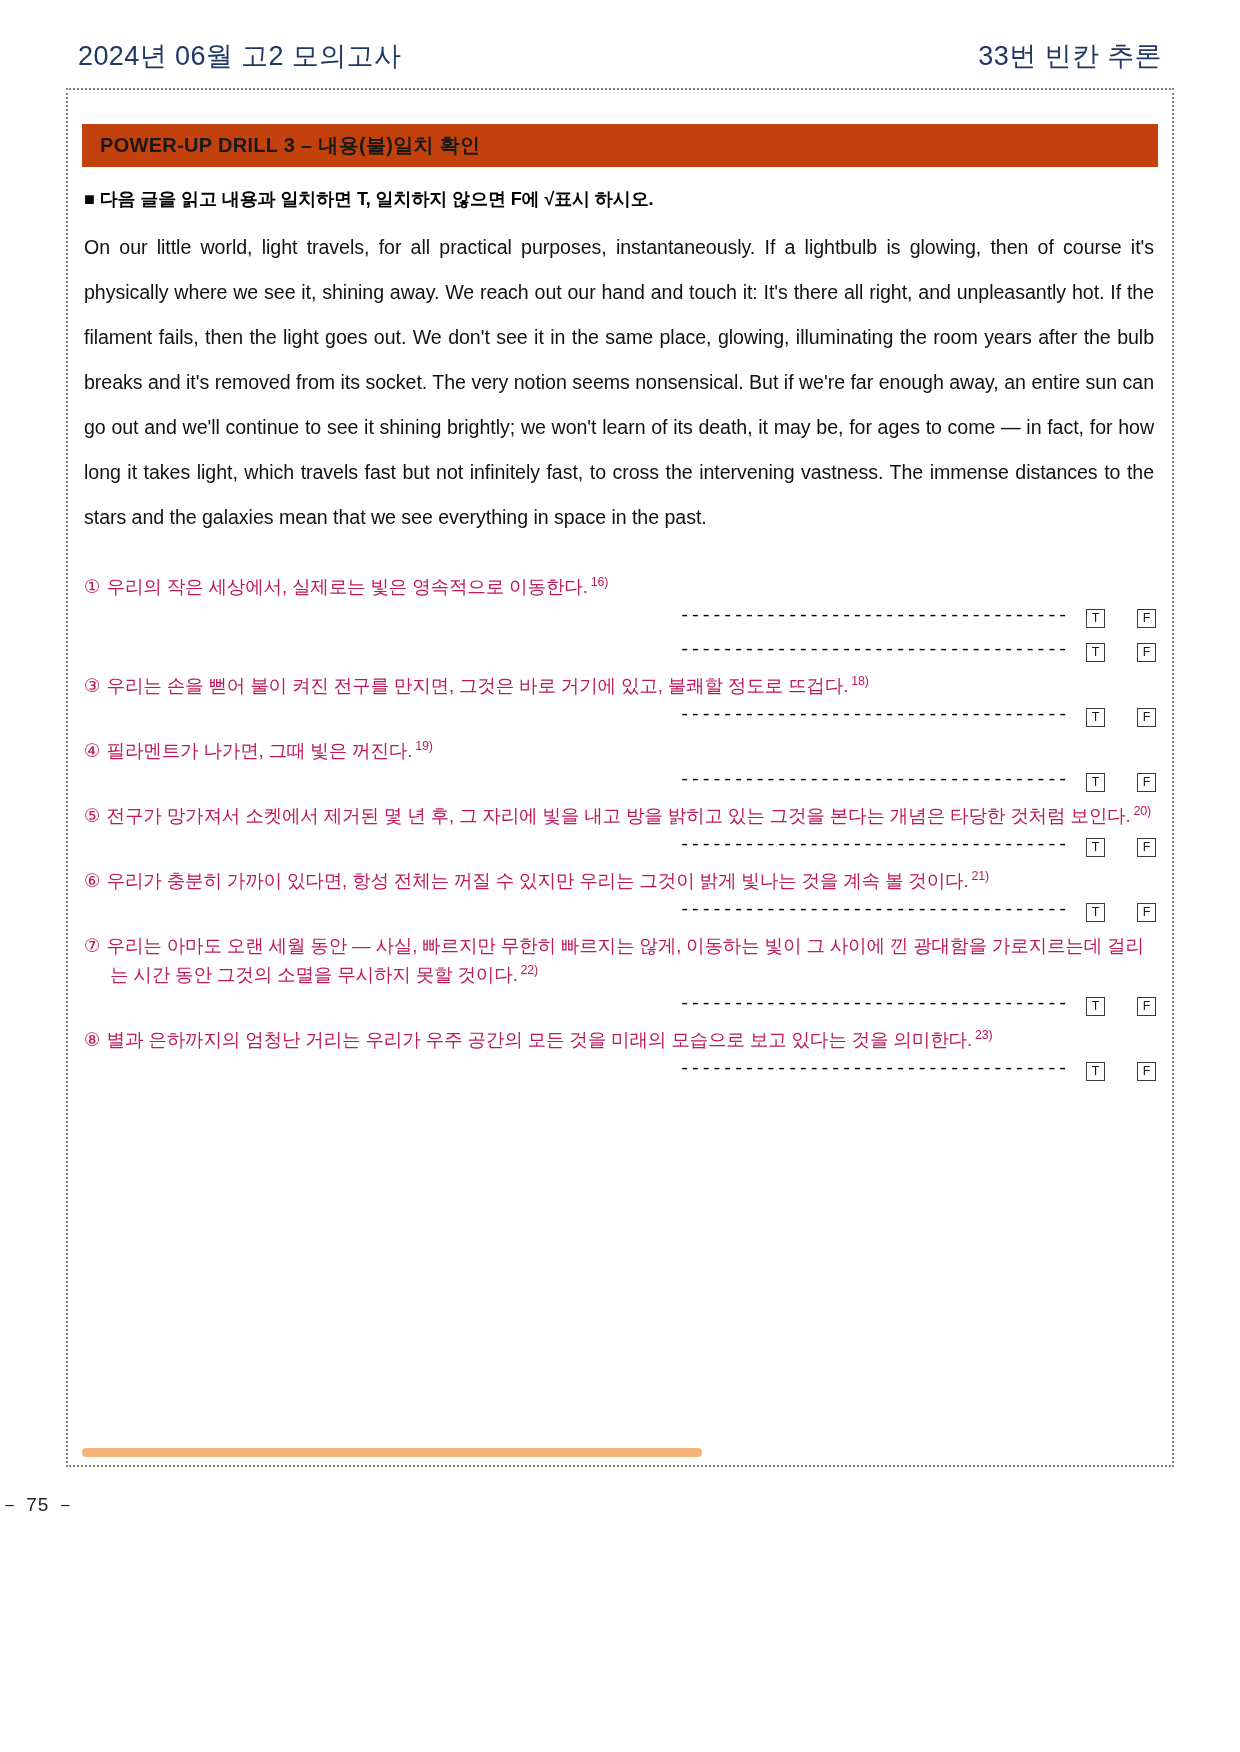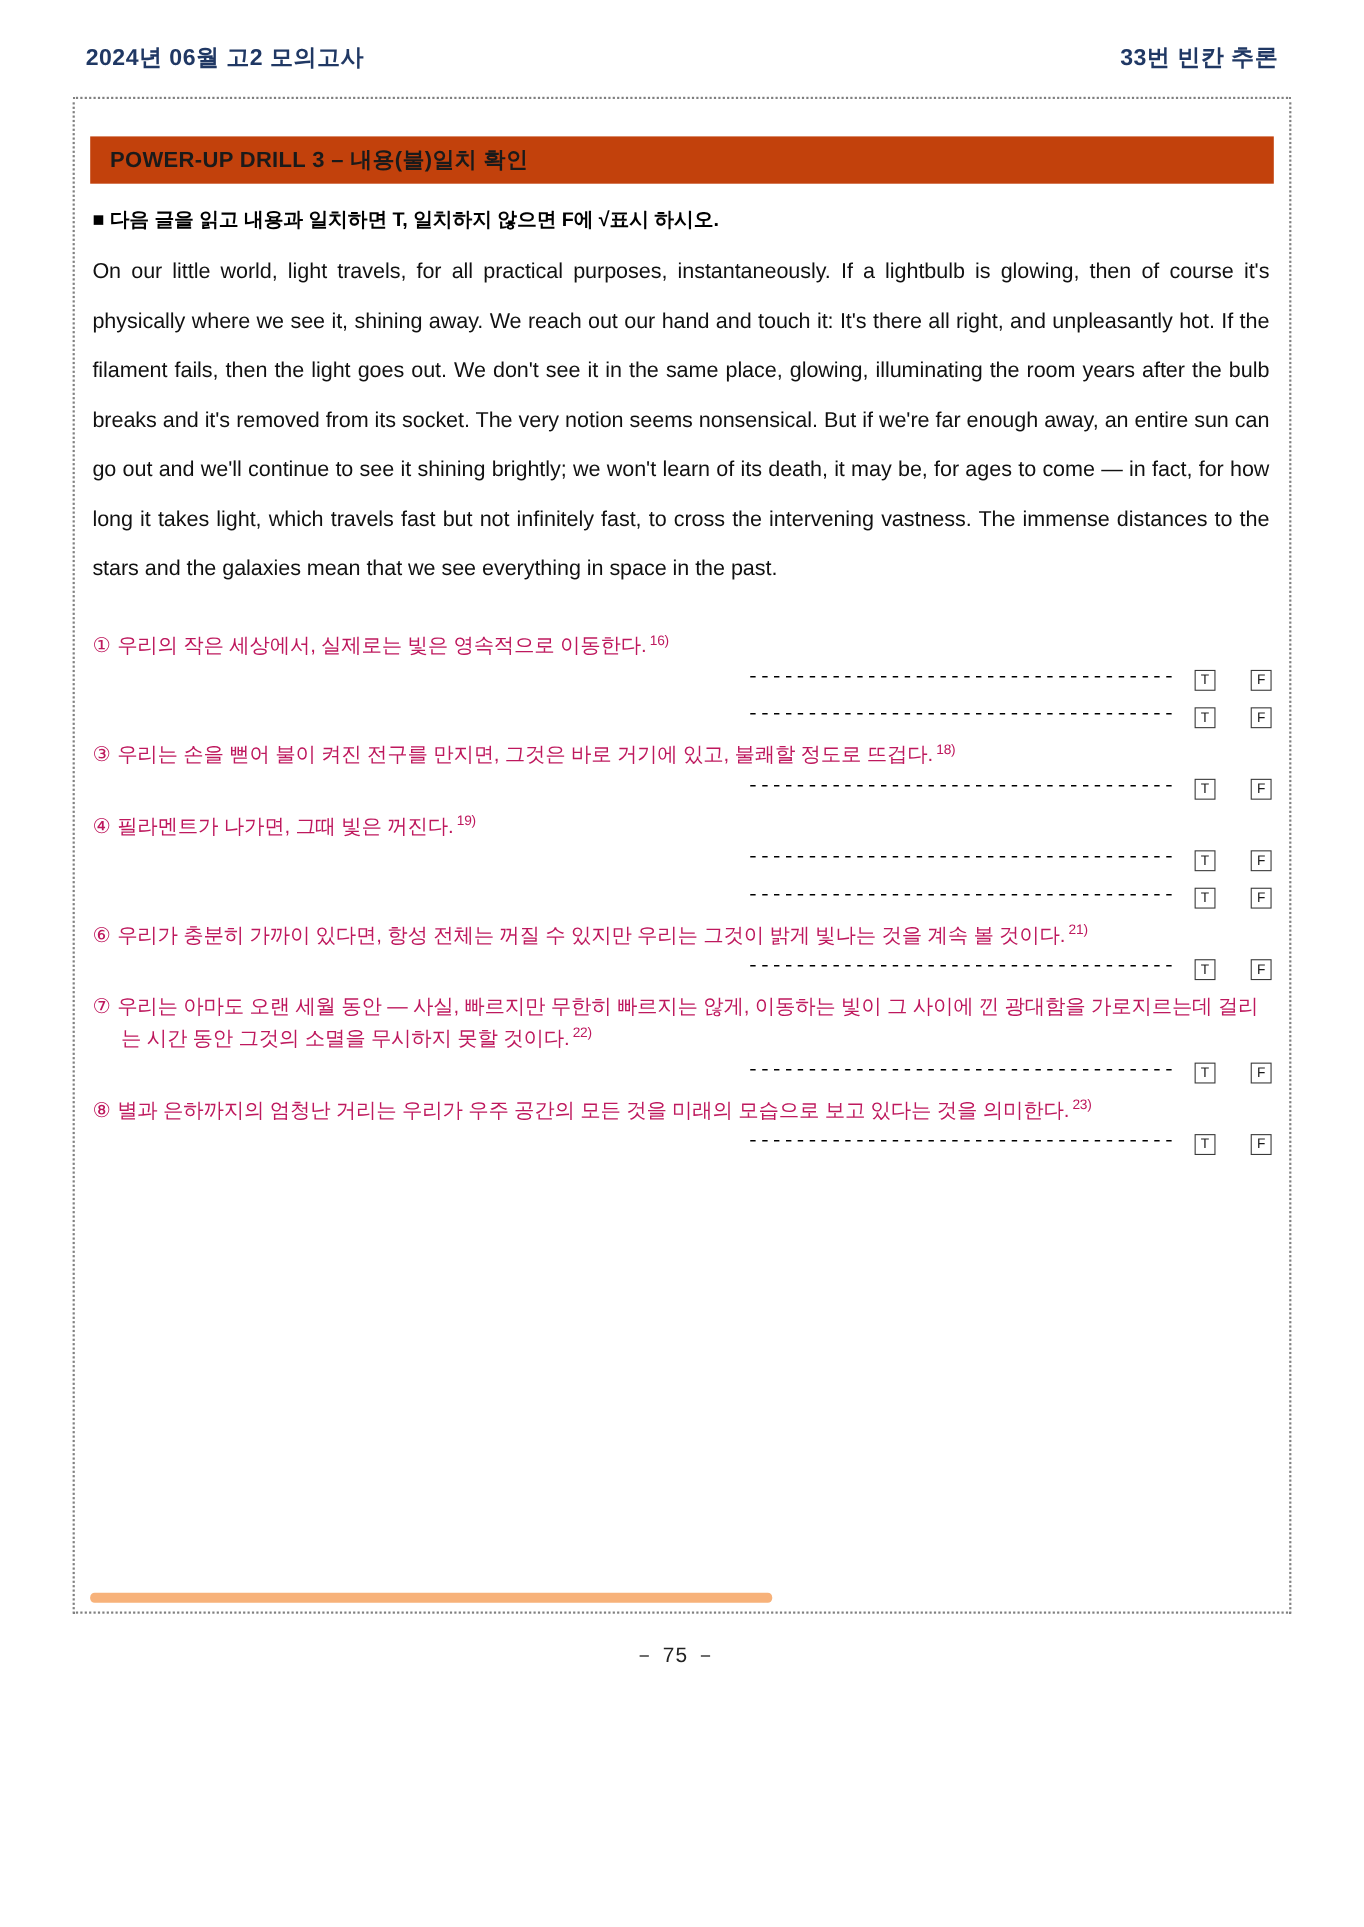--- a/index.html
+++ b/index.html
@@ -17,22 +17,22 @@
 
   
   .page-header {
     position: absolute;
     top: 38px; left: 78px; right: 78px;
     display: flex;
     justify-content: space-between;
     align-items: baseline;
   }
   .hdr-left, .hdr-right {
-    font-size: 21px;
-    font-weight: bold;
+    font-size: 27px;
+    font-weight: normal;
     color: #203864;
     letter-spacing: 0.4px;
     white-space: nowrap;
   }
 
   
   .frame {
     position: absolute;
     top: 88px; left: 66px;
     width: 1108px; height: 1379px;
@@ -146,21 +146,21 @@
     height: 9px;
     background: #f7b27a;
     border-radius: 4px;
   }
 
   
   .page-number {
     position: absolute;
     top: 1492px;
     left: 0; right: 12px;
-    text-align: center;
+    text-align: left;
     font-size: 19px;
     color: #222;
     letter-spacing: 1px;
   }
 </style>
 </head>
 <body>
 
 <div class="page-header">
   <div class="hdr-left">2024년 06월 고2 모의고사</div>
@@ -205,20 +205,21 @@
       </div>
       <div class="qitem">
         <div class="qtext"><span class="qnum">④</span><span>필라멘트가 나가면, 그때 빛은 꺼진다.</span><span class="fnote">19)</span></div>
         <div class="answer-row">
           <span class="dashes">------------------------------------</span>
           <span class="tf-box t-box">T</span>
           <span class="tf-box f-box">F</span>
         </div>
       </div>
       <div class="qitem">
+        <div class="qtext"><span class="qnum">⑤</span><span>전구가 망가져서 소켓에서 제거된 몇 년 후, 그 자리에 빛을 내고 방을 밝히고 있는 그것을 본다는 개념은 타당한 것처럼 보인다.</span><span class="fnote">20)</span></div>
         <div class="answer-row">
           <span class="dashes">------------------------------------</span>
           <span class="tf-box t-box">T</span>
           <span class="tf-box f-box">F</span>
         </div>
       </div>
       <div class="qitem">
         <div class="qtext"><span class="qnum">⑥</span><span>우리가 충분히 가까이 있다면, 항성 전체는 꺼질 수 있지만 우리는 그것이 밝게 빛나는 것을 계속 볼 것이다.</span><span class="fnote">21)</span></div>
         <div class="answer-row">
           <span class="dashes">------------------------------------</span>

